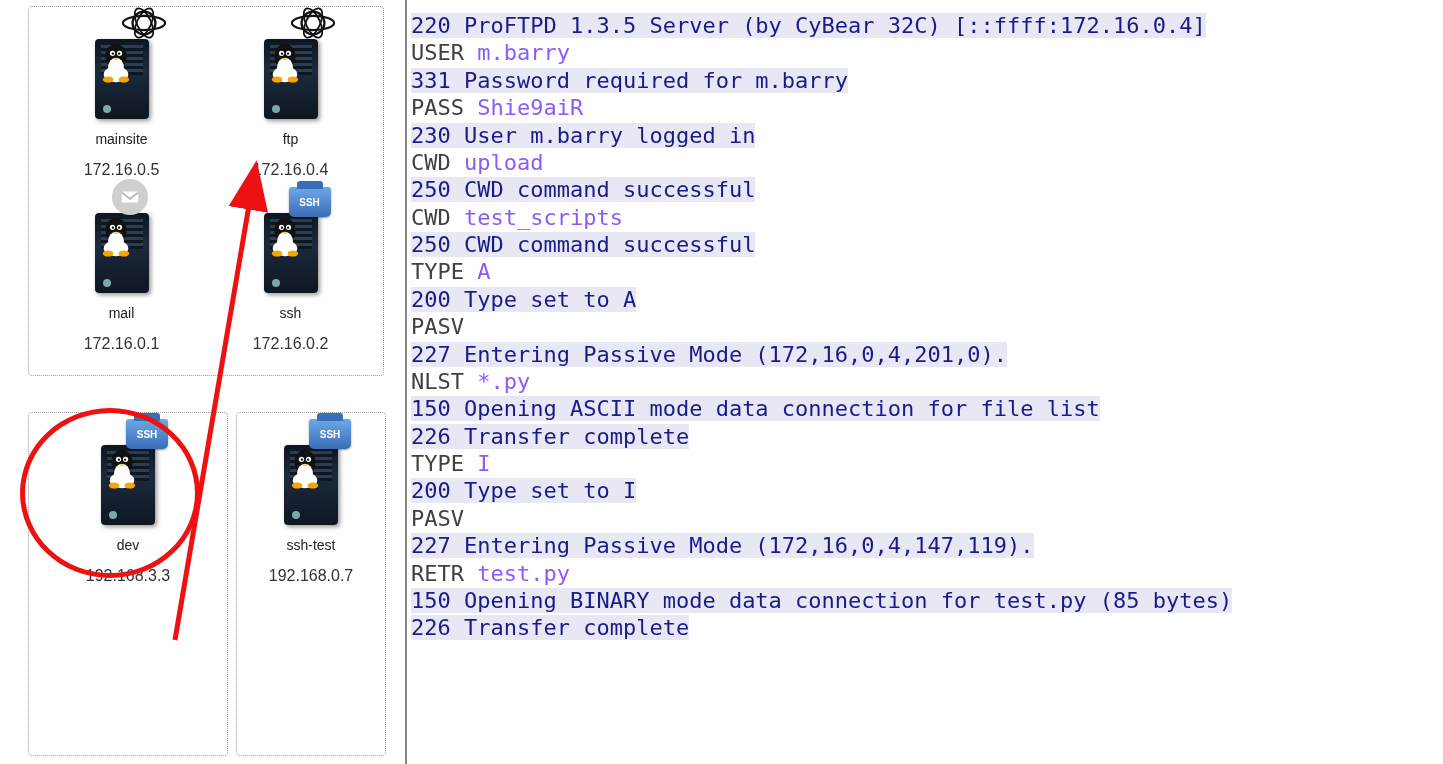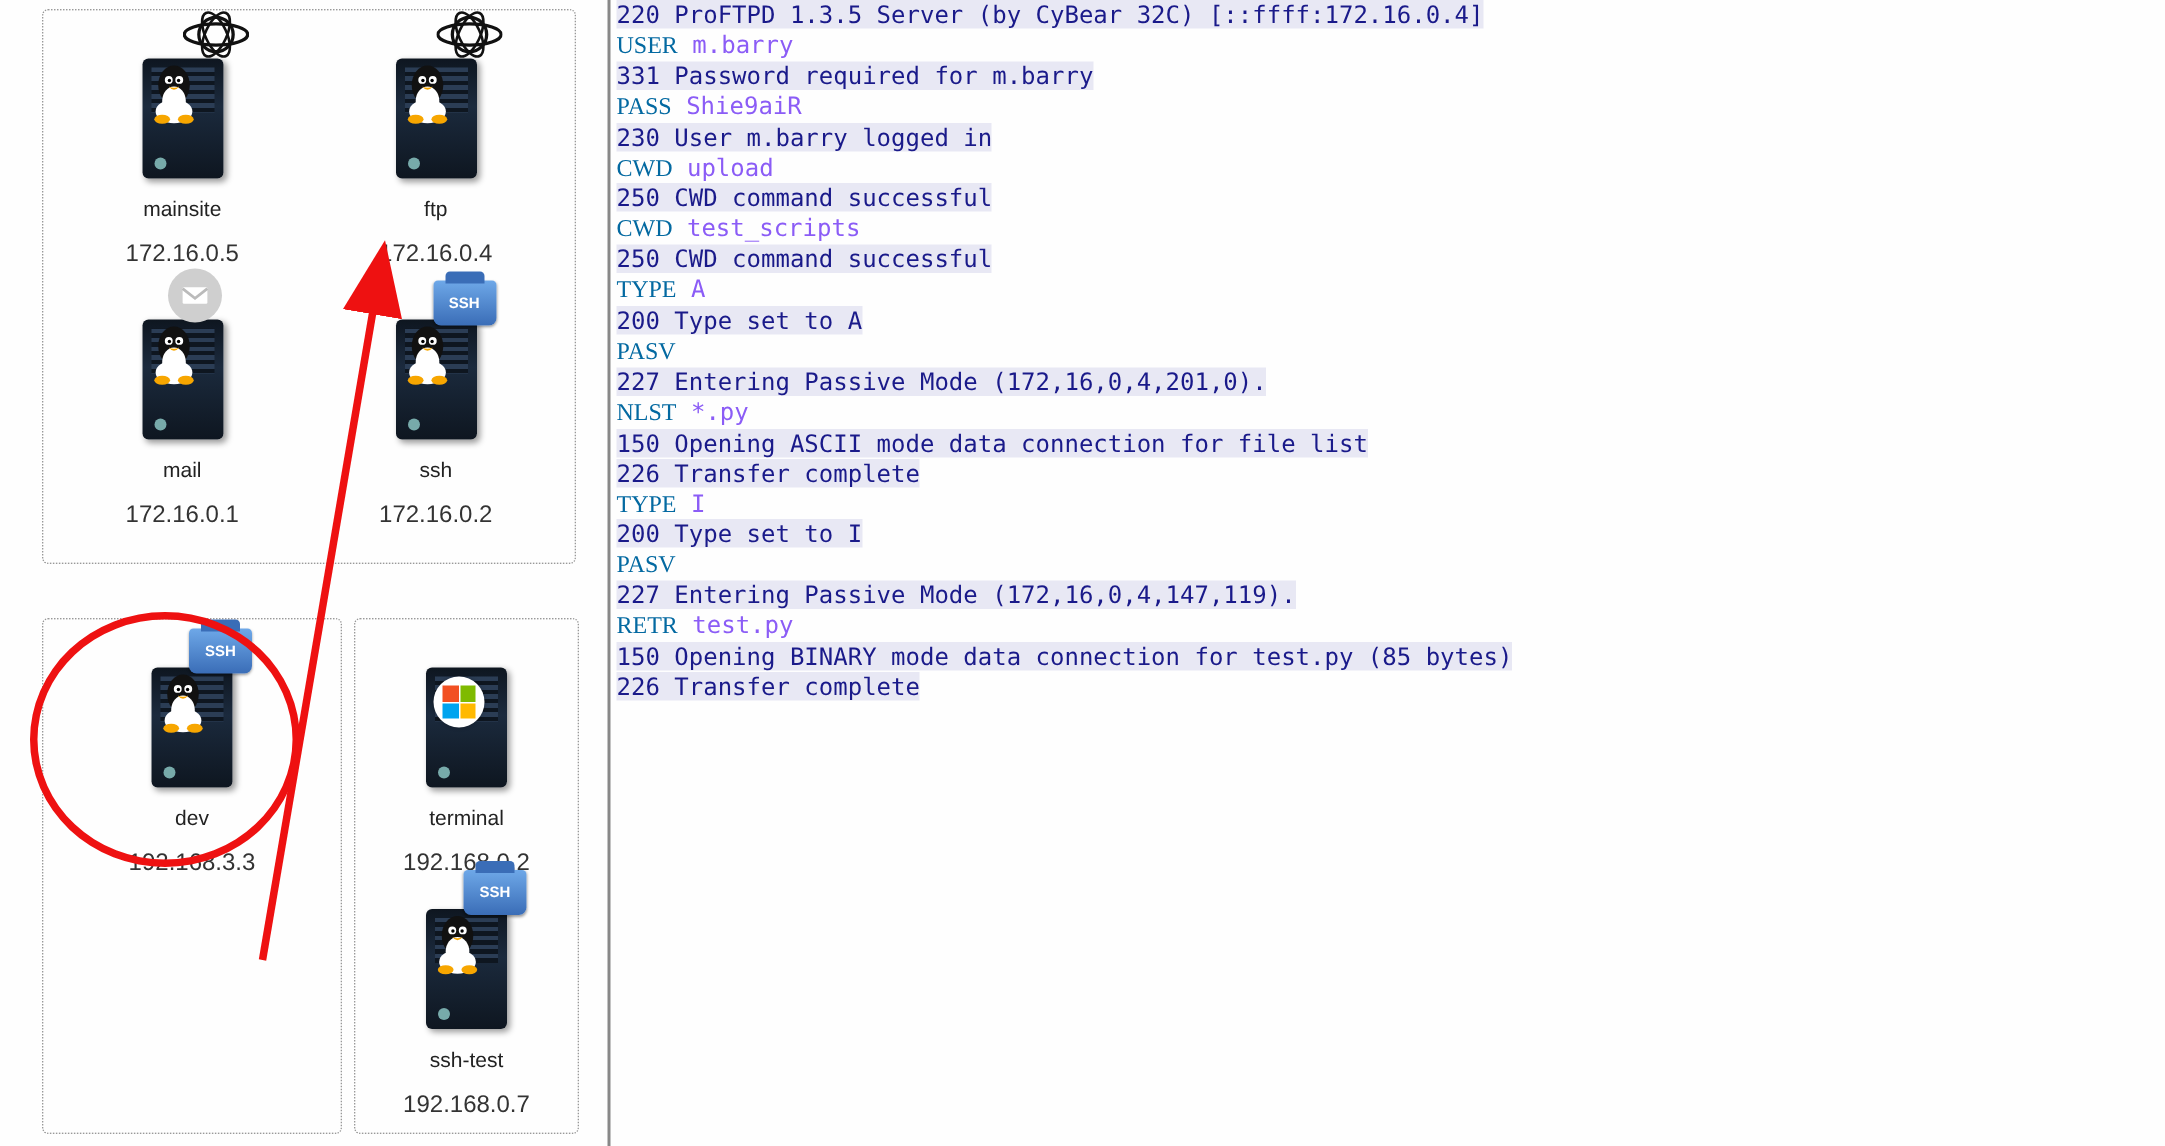--- a/index.html
+++ b/index.html
@@ -127,31 +127,31 @@
   }
   .arrow {
     position: absolute;
     pointer-events: none;
     left: 0; top: 0;
   }
 
   .right-panel {
     flex: 1;
     border-left: 2px solid #888;
-    padding: 0 4px;
+    padding: 12px 4px;
     font-family: "Menlo","Consolas","DejaVu Sans Mono",monospace;
-    font-size: 16px;
+    font-size: 22px;
     line-height: 1.245;
     white-space: pre;
     color: #1a1a8a;
     position: relative;
   }
   .line { display:block; }
   .hl-resp { background: #e8e8f4; }
-  .cmd { color: #0369a1; font-family: Liberation Serif, serif; }
+  .cmd { color: #404040; }
   .arg { color: #8b5cf6; }
 </style>
 </head>
 <body>
 
 <div class="left-panel">
   <div class="network-group group1">
       <div class="host">
         <div style="position: relative; width: 80px; height: 100px; display: flex; align-items: flex-end; justify-content: center;">
           <div class="server-body"></div>
@@ -264,33 +264,20 @@
               <path d="M16 19 Q20 24 24 19 Q20 21 16 19" fill="#f7a600"></path>
               <ellipse cx="11" cy="44" rx="6" ry="3.5" fill="#f7a600"></ellipse>
               <ellipse cx="29" cy="44" rx="6" ry="3.5" fill="#f7a600"></ellipse>
             </svg></div>
         </div>
         <div class="host-label">dev</div>
         <div class="host-label host-ip">192.168.3.3</div>
       </div>
     </div>
   <div class="network-group group3">
-      <div class="host">
-        <div style="position: relative; width: 80px; height: 100px; display: flex; align-items: flex-end; justify-content: center;">
-          <div class="server-body"></div>
-          <div class="win">
-            <span></span>
-            <span></span>
-            <span></span>
-            <span></span>
-          </div>
-        </div>
-        <div class="host-label">terminal</div>
-        <div class="host-label host-ip">192.168.0.2</div>
-      </div>
       <div class="host">
         <div style="position: relative; width: 80px; height: 100px; display: flex; align-items: flex-end; justify-content: center;">
           <div class="server-body"></div>
           <div class="badge badge-ssh">SSH</div>
           <div class="tux"><svg viewBox="0 0 40 48" width="36" height="42">
               <ellipse cx="20" cy="38" rx="14" ry="9" fill="#fff"></ellipse>
               <ellipse cx="20" cy="18" rx="12" ry="15" fill="#111"></ellipse>
               <ellipse cx="20" cy="30" rx="9" ry="11" fill="#fff"></ellipse>
               <circle cx="16" cy="14" r="3" fill="#fff"></circle>
               <circle cx="24" cy="14" r="3" fill="#fff"></circle>

